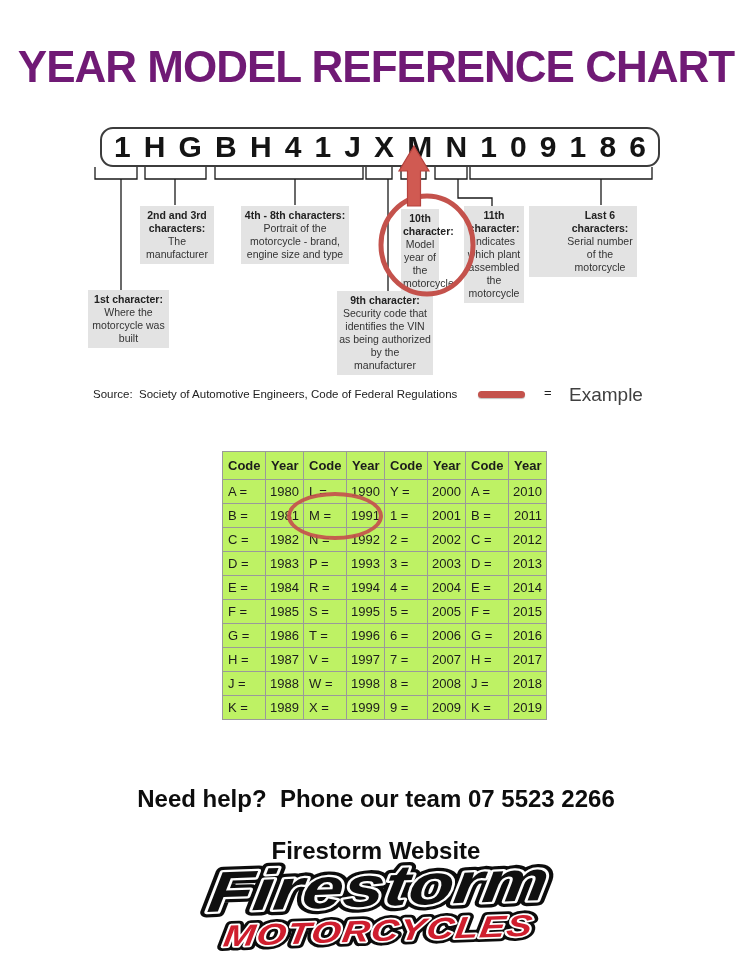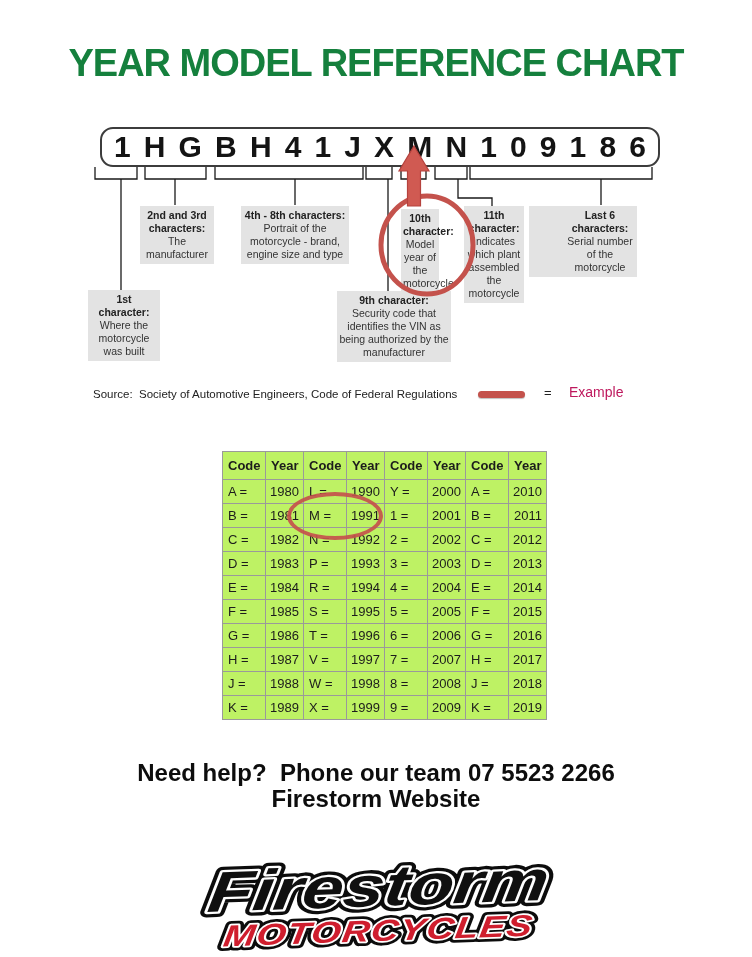--- a/index.html
+++ b/index.html
@@ -6,77 +6,77 @@
   #page {
     position:relative; width:752px; height:957px; background:#ffffff;
     font-family:"Liberation Sans", sans-serif; color:#111; overflow:hidden;
     margin:0 auto;
   }
   .abs { position:absolute; }
 
   
   #page-title {
     top:42px; left:0; width:752px; text-align:center;
-    font-size:38px; font-weight:bold; letter-spacing:-1px; color:#15803d;
+    font-size:44px; font-weight:bold; letter-spacing:-1px; color:#701a75;
     white-space:pre;
   }
 
   
   #vin-box {
     left:100px; top:127px; width:560px; height:40px; box-sizing:border-box;
     border:2px solid #3c3c3c; border-radius:13px; background:#fff;
     display:flex; justify-content:space-between; align-items:center;
     padding:0 12px; font-size:30px; font-weight:bold; color:#141414;
   }
   .vin-char { display:inline-block; }
 
   
   .callout {
     position:absolute; background:#e3e3e3; color:#333;
     font-size:10.5px; line-height:1.24; text-align:center;
     padding:3px 2px; box-sizing:border-box;
   }
   .callout .head { font-weight:bold; color:#222; display:block; }
-  #callout-1st   { left:88px;  top:290px; width:72px; }
+  #callout-1st   { left:88px;  top:290px; width:81px; }
   #callout-2-3   { left:140px; top:206px; width:74px;text-align:center; }
   #callout-4-8   { left:241px; top:206px; width:108px; }
-  #callout-9th   { left:337px; top:291px; width:114px; }
+  #callout-9th   { left:337px; top:291px; width:96px; }
   #callout-10th  { left:401px; top:209px; width:38px; }
   #callout-11th  { left:464px; top:206px; width:60px; }
   #callout-last6 { left:529px; top:206px; width:108px;padding-left:36px; }
 
   #connectors { left:0; top:0; pointer-events:none; }
 
   
   #source-note { left:93px; top:388px; font-size:11.5px; color:#222; white-space:pre; }
   #example-line { left:478px; top:391px; width:47px; height:7px; border-radius:4px;
                   background:#c4524c; box-shadow:0 1px 1px rgba(0,0,0,0.25); }
   #equals-sign  { left:544px; top:385px; font-size:13px; color:#222; }
-  #example-label{ left:569px; top:384px; font-size:14px; color:#be185d; }
+  #example-label{ left:569px; top:384px; font-size:19px; color:#404040; }
 
   
   #year-code-table { left:222px; top:451px; border-collapse:collapse; background:#bef264; }
   #year-code-table th, #year-code-table td {
     border:1px solid #9a9a9a; height:23px; font-size:13px; color:#1c1c1c;
     padding:0;
   }
   #year-code-table th { font-weight:bold; text-align:left; padding:2px 4px 2px 5px; }
   #year-code-table td.code { width:37px; text-align:left;  padding-left:5px; }
   #year-code-table td.year { width:33px; text-align:right; padding-right:4px; }
   #table-highlight {
     left:287px; top:492px; width:88px; height:40px;
     border:4px solid #c4524c; border-radius:50%; opacity:0.92;
   }
 
   
   #help-text {
     left:0; top:760px; width:752px; text-align:center;
     font-size:24px; font-weight:bold; color:#0d0d0d; line-height:26px;
   }
-  #help-text div { white-space:pre; }
+  #help-text div { white-space:pre;margin-top:26px; }
 
   
   #firestorm-logo { left:186px; top:856px; }
   .logo-f { font-family:"Liberation Sans", sans-serif; font-style:italic; font-weight:bold;
             font-size:57px; text-anchor:middle; }
   .logo-m { font-family:"Liberation Sans", sans-serif; font-style:italic; font-weight:bold;
             font-size:30px; text-anchor:middle; letter-spacing:1px; }
   .blob   { stroke:#0c0c0c; stroke-width:11px; stroke-linejoin:round; fill:#0c0c0c; }
   .logo-m.blob { stroke-width:9px; }
   .ring   { stroke:#ffffff; stroke-width:4.5px; stroke-linejoin:round; fill:none; }

